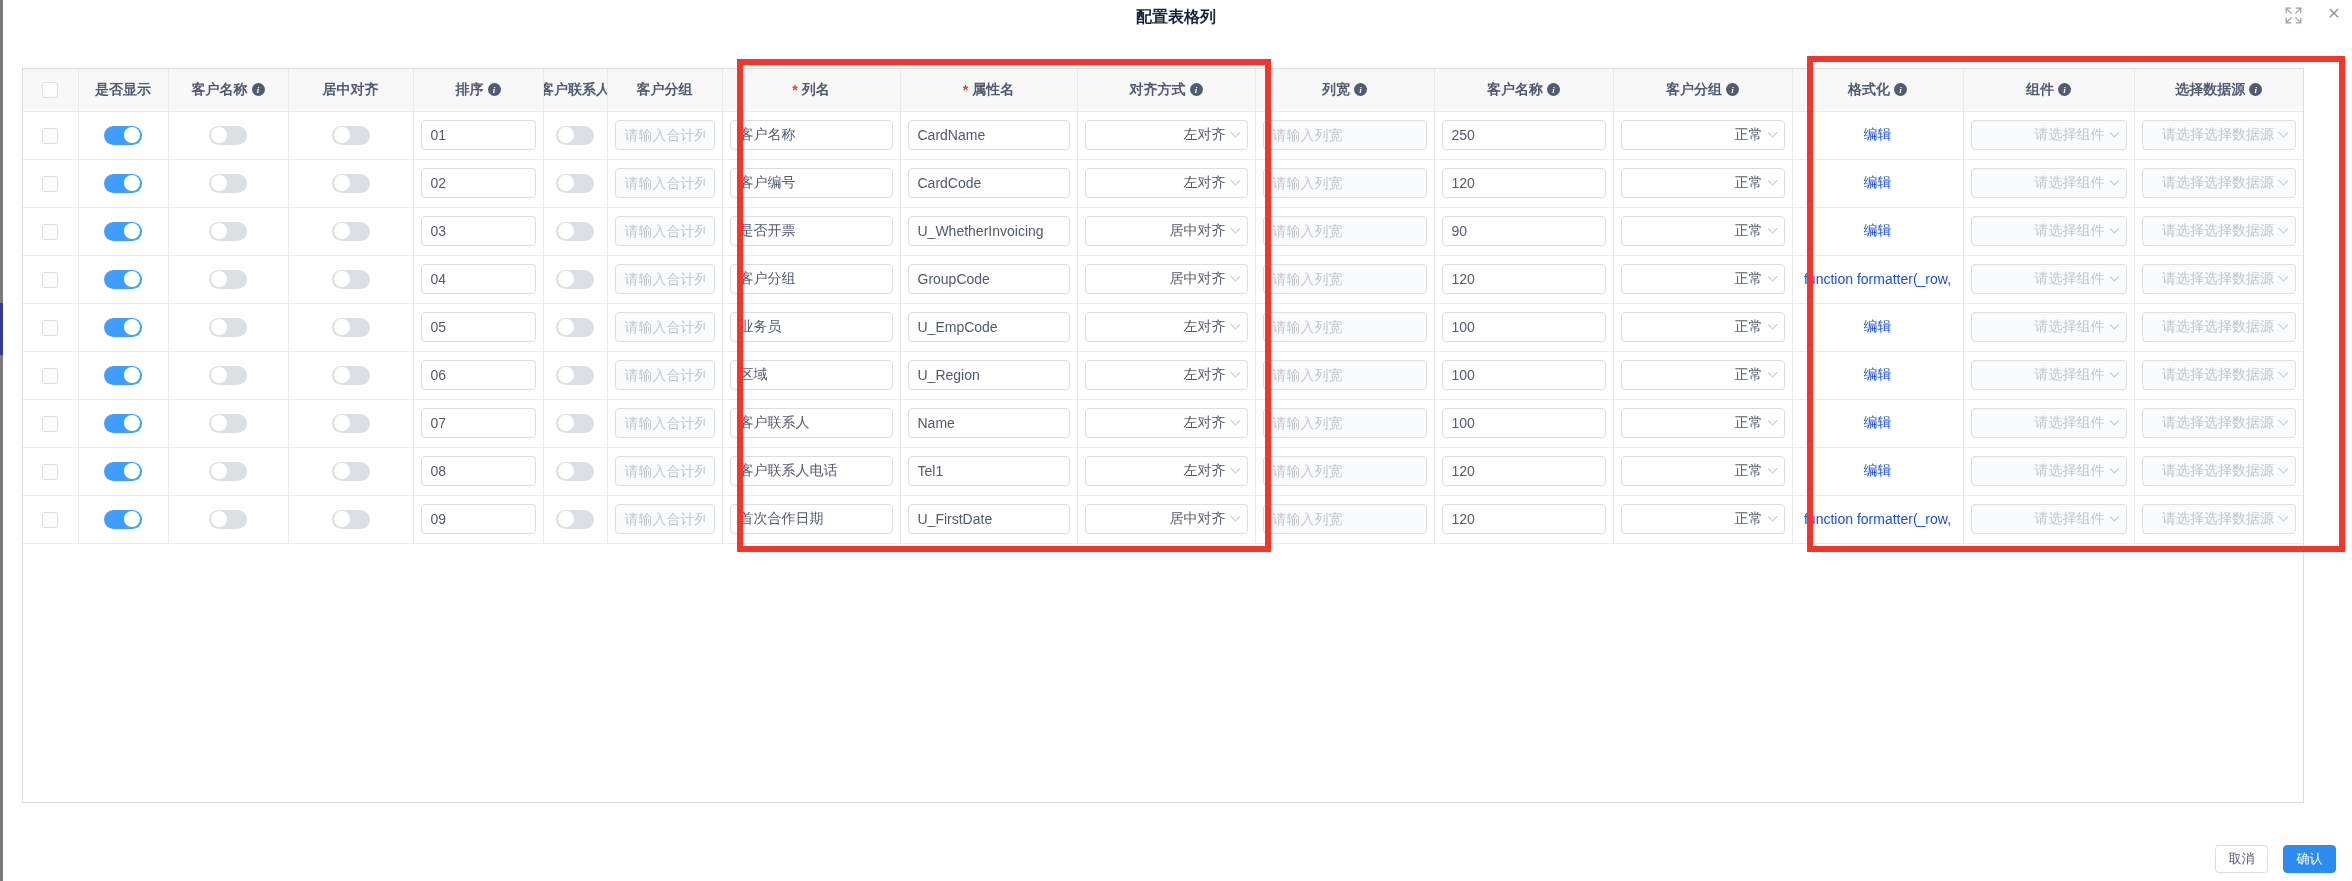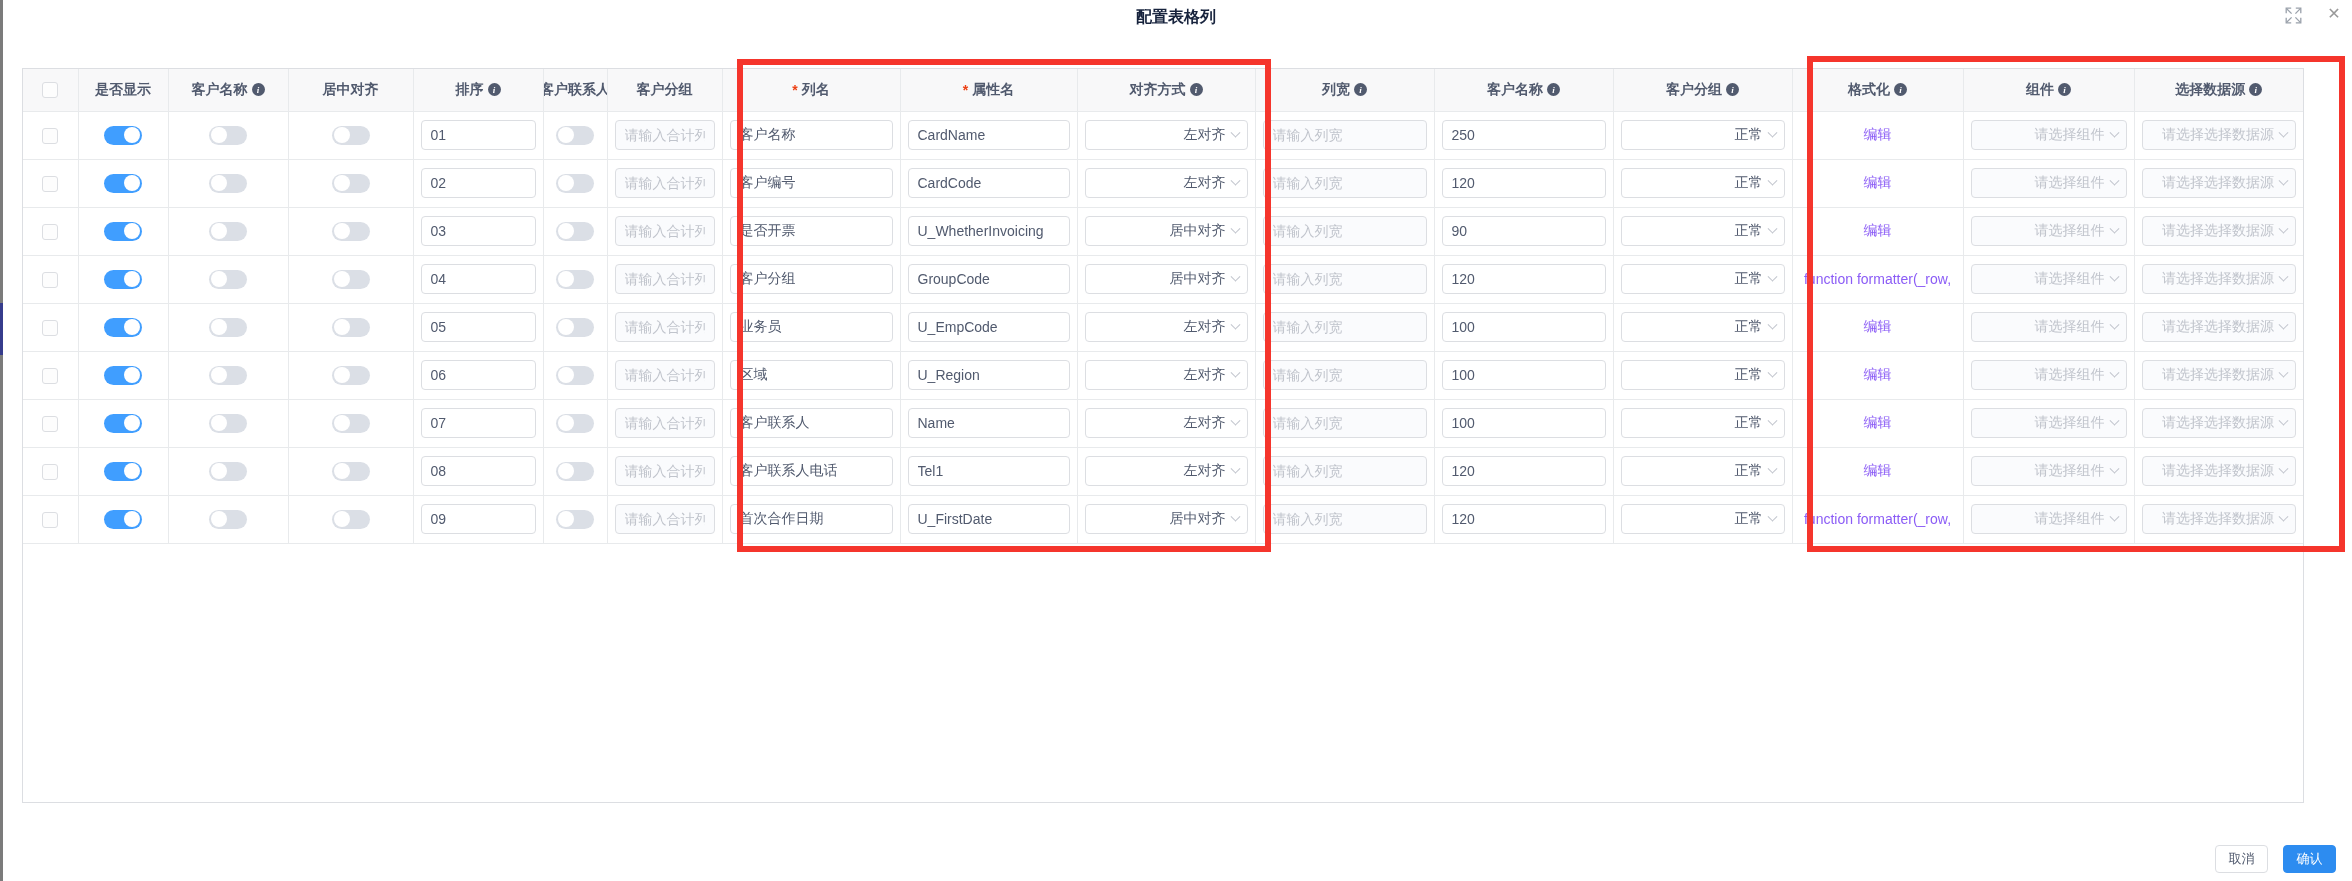--- a/index.html
+++ b/index.html
@@ -85,21 +85,21 @@
     flex: 1; text-align: right; font-size: 14px; color: #515a6e;
     overflow: hidden; text-overflow: ellipsis; white-space: nowrap;
   }
   .select .chevron-down-icon {
     width: 7px; height: 7px; border-right: 1.2px solid #c0c4cc; border-bottom: 1.2px solid #c0c4cc;
     transform: rotate(45deg) translate(-2px,-2px); flex: none; margin-left: 6px;
   }
   .select.disabled { background: #fafbfd; cursor: not-allowed; }
   .select.disabled .sel-text { color: #c0c4cc; }
 
-  .fmt-text { font-size: 14px; color: #8b5cf6; white-space: nowrap; overflow: hidden; display: block; }
+  .fmt-text { font-size: 14px; color: #1d4ed8; white-space: nowrap; overflow: hidden; display: block; }
 
   
   .hl-box { position: absolute; border: 6px solid #f5352c; pointer-events: none; }
   .hl-box-1 { left: 737px; top: 59px; width: 534px; height: 493px; }
   .hl-box-2 { left: 1807px; top: 56px; width: 538px; height: 496px; }
 
   
   .btn {
     position: absolute; top: 845px; width: 53px; height: 28px; border-radius: 4px;
     font-size: 13px; text-align: center; line-height: 26px; cursor: pointer;

